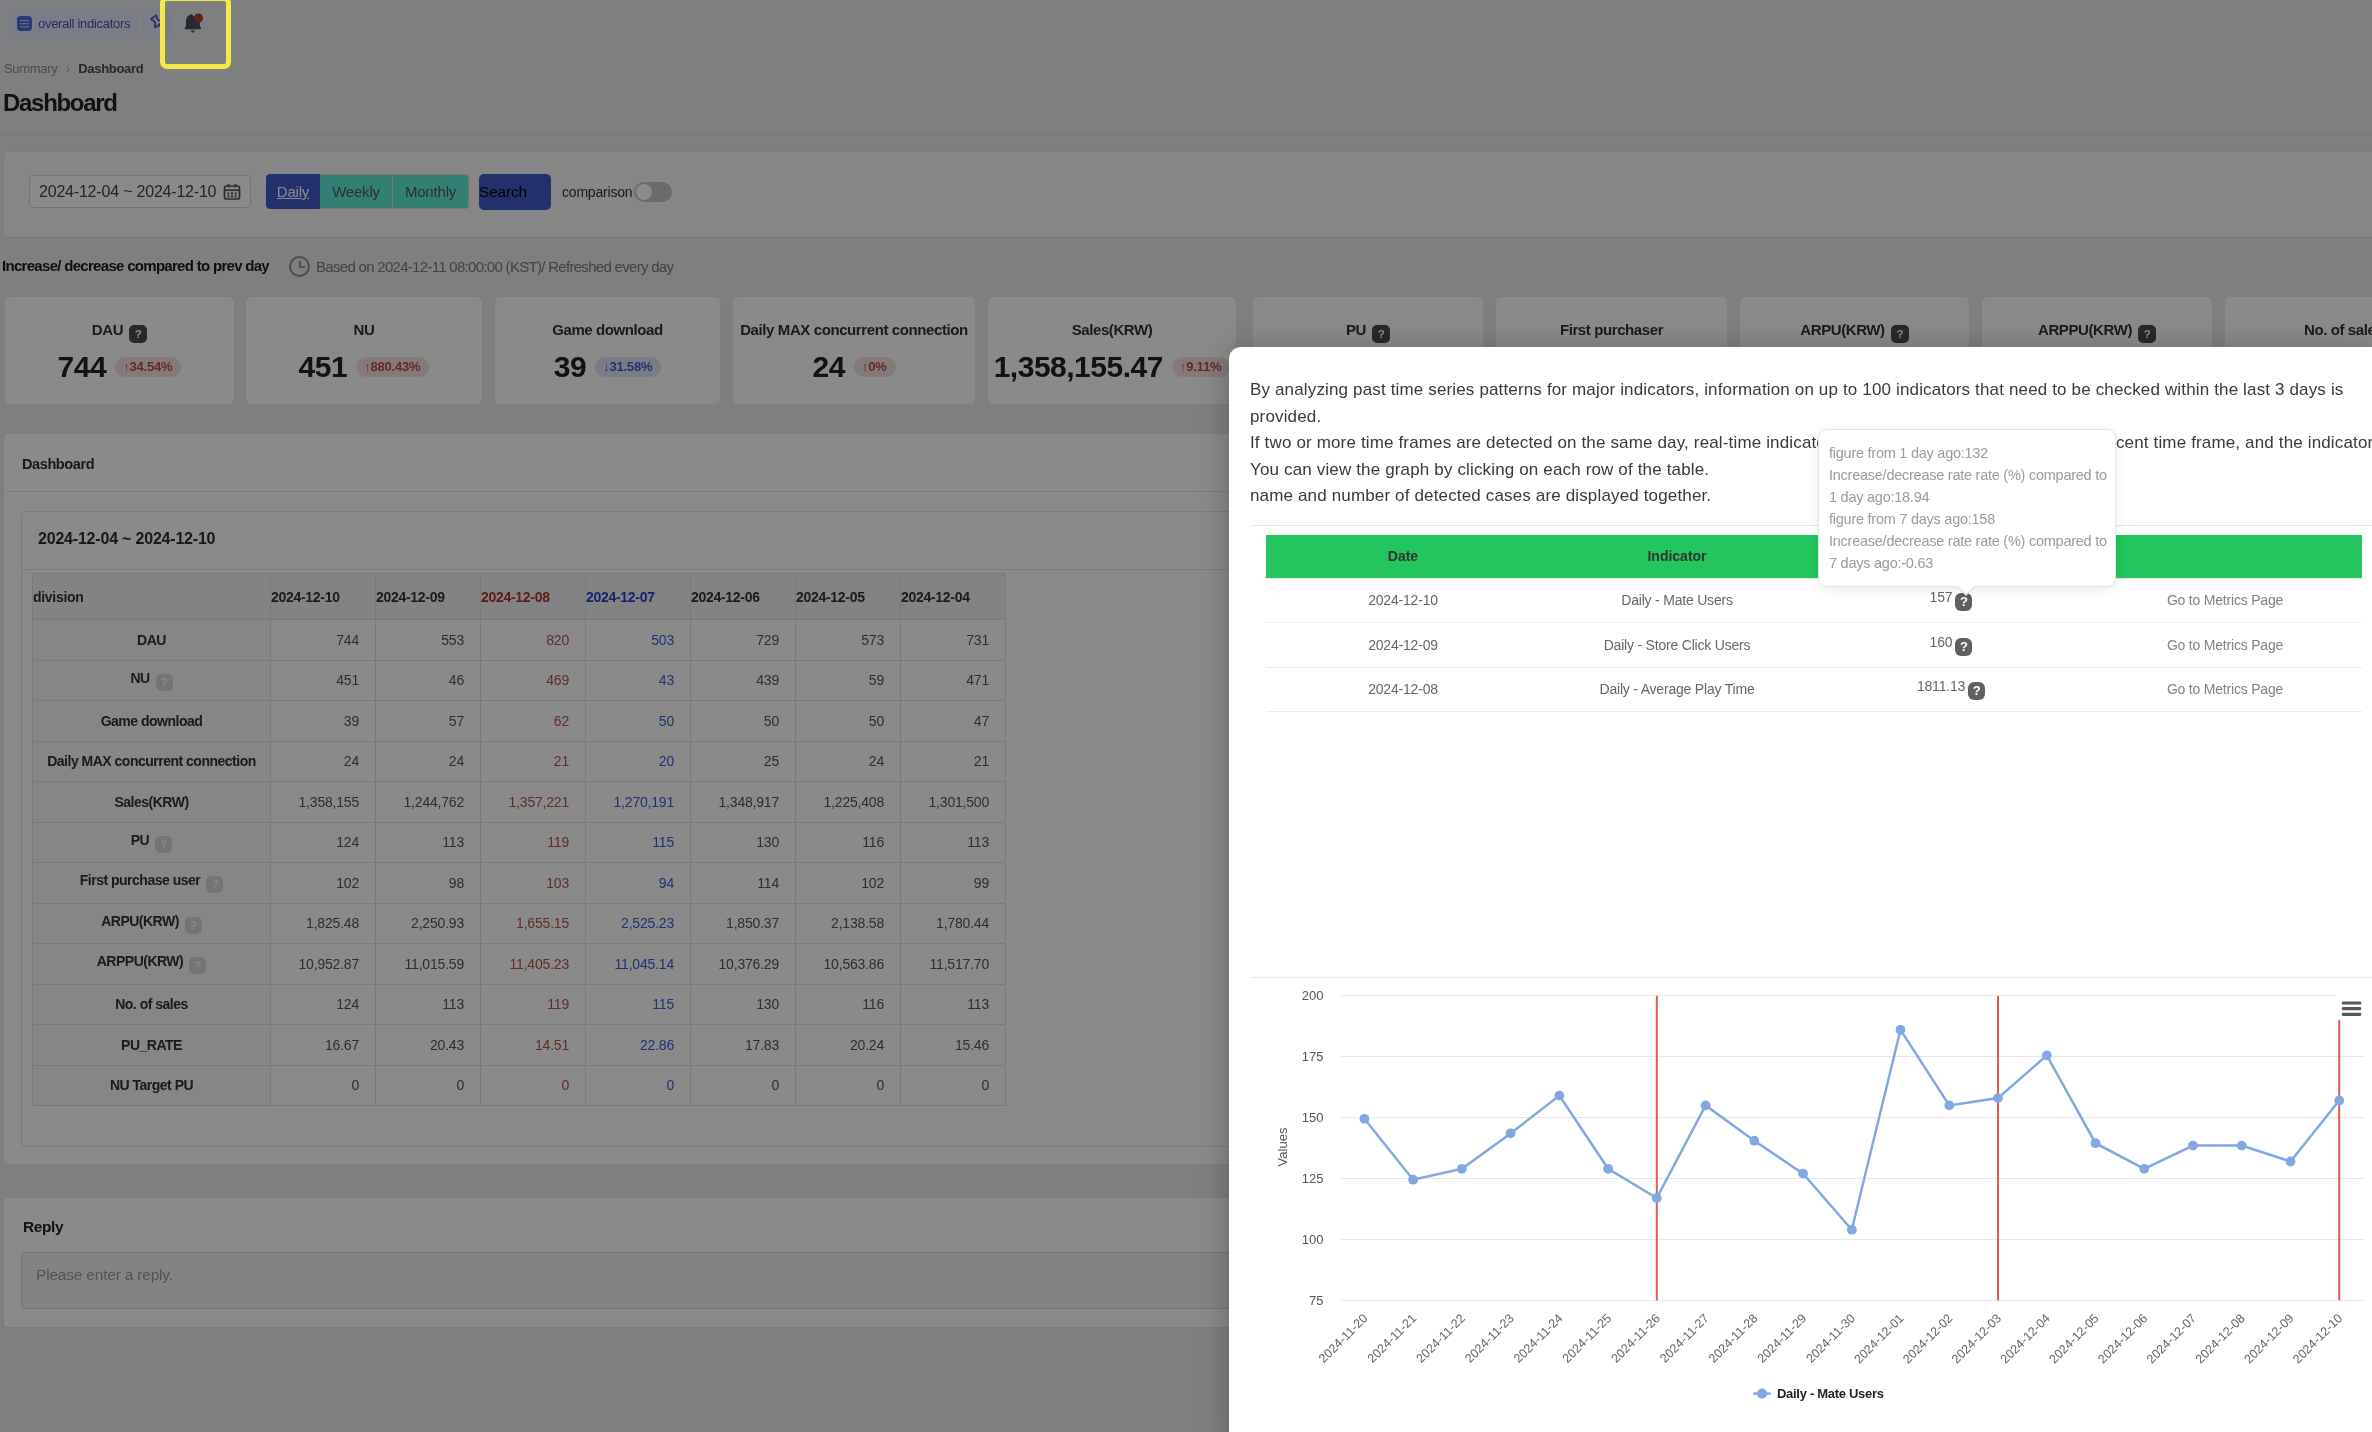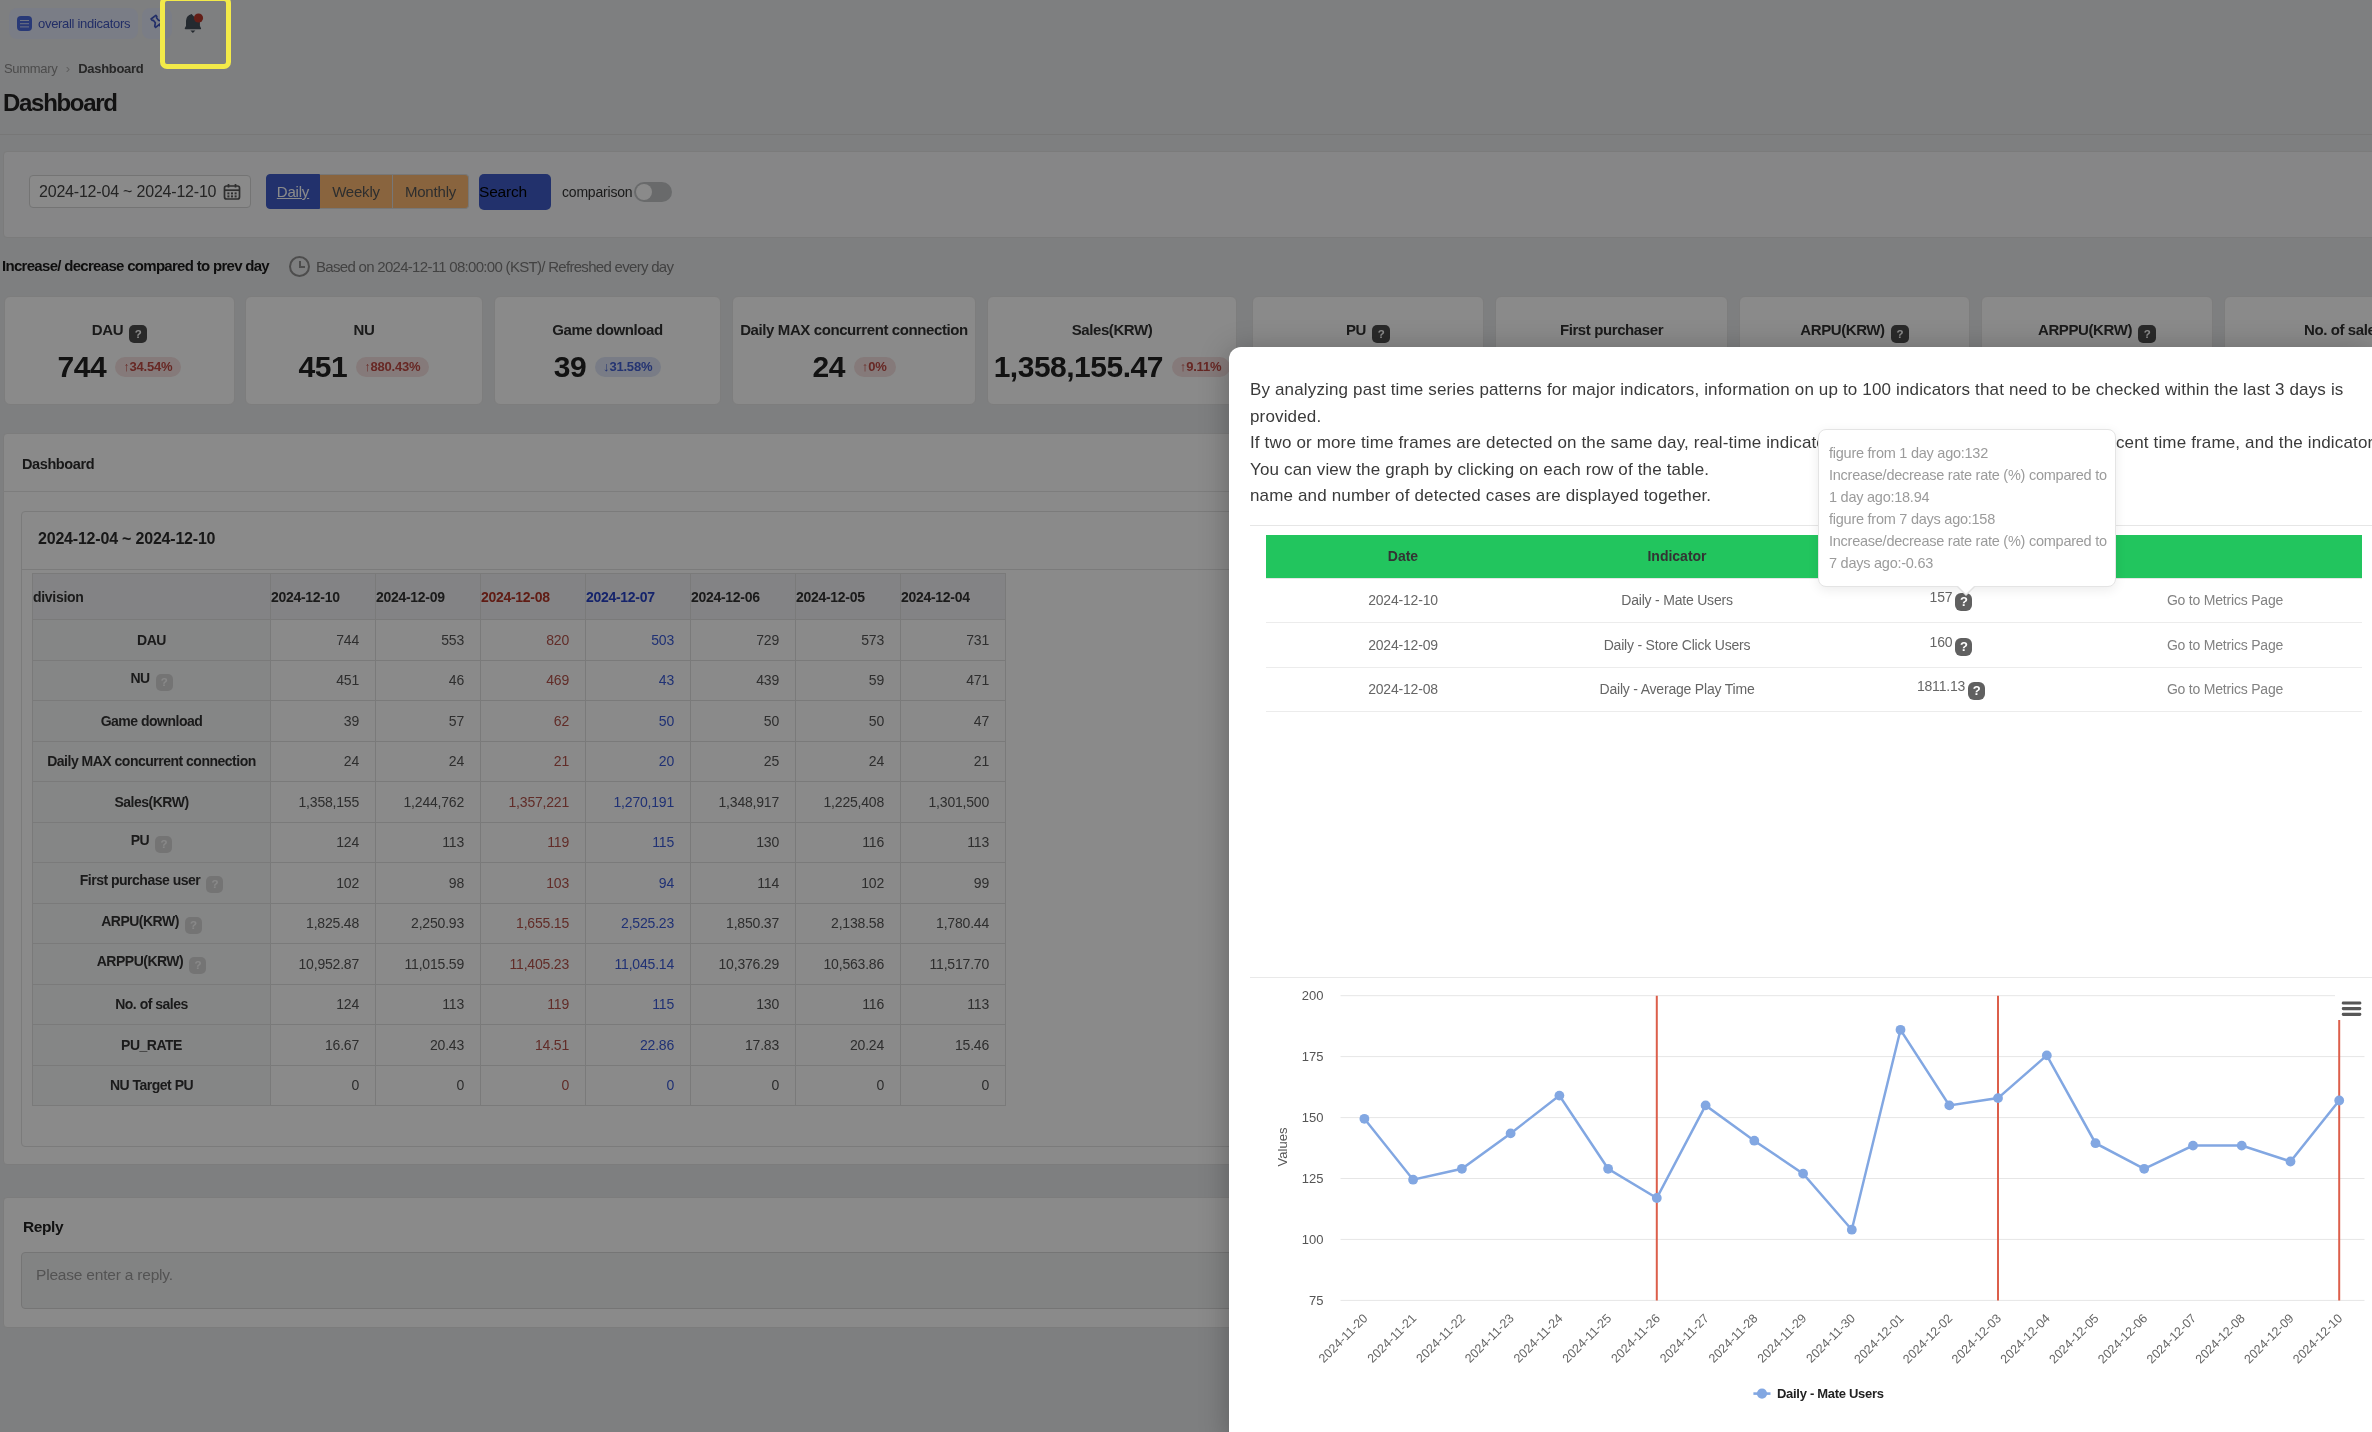--- a/index.html
+++ b/index.html
@@ -14,21 +14,21 @@
 .tabtxt { color:#3f55bd; font-size:13px; letter-spacing:-0.3px; font-weight:500; }
 .pinbtn { left:142px; top:8px; width:30px; height:31px; background:#e2e7f7; border-radius:8px; }
 .crumb { left:4px; top:61px; font-size:13px; color:#8c8c8c; letter-spacing:-0.3px; }
 .crumb b { color:#4a4a4a; font-weight:600; }
 .crumb .sep { color:#b0b0b0; padding:0 5px; }
 h1.title { position:absolute; left:3px; top:89px; font-size:24px; font-weight:700; color:#222; letter-spacing:-1.3px; }
 .hr1 { left:0; top:134px; width:2372px; height:1px; background:#dcdcdc; }
 
 .fpanel { left:3px; top:151px; width:2377px; height:87px; background:#f7f8f9; border:1px solid #e3e3e3; border-radius:4px; }
 .dinput { left:29px; top:175px; width:222px; height:33px; background:#fff; border:1px solid #d6d6d6; border-radius:4px; font-size:16px; color:#444; line-height:31px; padding-left:9px; letter-spacing:-0.2px; }
-.seg { top:174px; height:35px; font-size:15px; text-align:center; border:1px solid #dcdcdc; background:#fdba74; color:#555; line-height:33px; letter-spacing:-0.2px; }
+.seg { top:174px; height:35px; font-size:15px; text-align:center; border:1px solid #dcdcdc; background:#5eead4; color:#555; line-height:33px; letter-spacing:-0.2px; }
 .seg.on { background:#3f5cc8; color:#fff; border-color:#3f5cc8; }
 .searchbtn { left:479px; top:174px; width:72px; height:36px; background:#3f5cc8; border-radius:5px; color:#000000; font-size:15.5px; text-align:left; line-height:36px; letter-spacing:-0.2px; }
 .cmplbl { left:562px; top:184px; font-size:14px; color:#333; letter-spacing:-0.2px; }
 .toggle { left:634px; top:182px; width:38px; height:20px; background:#c2c4c6; border-radius:10px; }
 .toggle:before { content:""; position:absolute; left:2px; top:2px; width:16px; height:16px; border-radius:8px; background:#fff; }
 
 .infob { left:2px; top:257px; font-size:15px; font-weight:700; color:#1a1a1a; letter-spacing:-0.7px; }
 .clock { left:289px; top:256px; width:21px; height:21px; border:2px solid #8e8e8e; border-radius:50%; }
 .clock:before { content:""; position:absolute; left:8px; top:3px; width:2px; height:7px; background:#8e8e8e; }
 .clock:after { content:""; position:absolute; left:8px; top:8px; width:6px; height:2px; background:#8e8e8e; }

